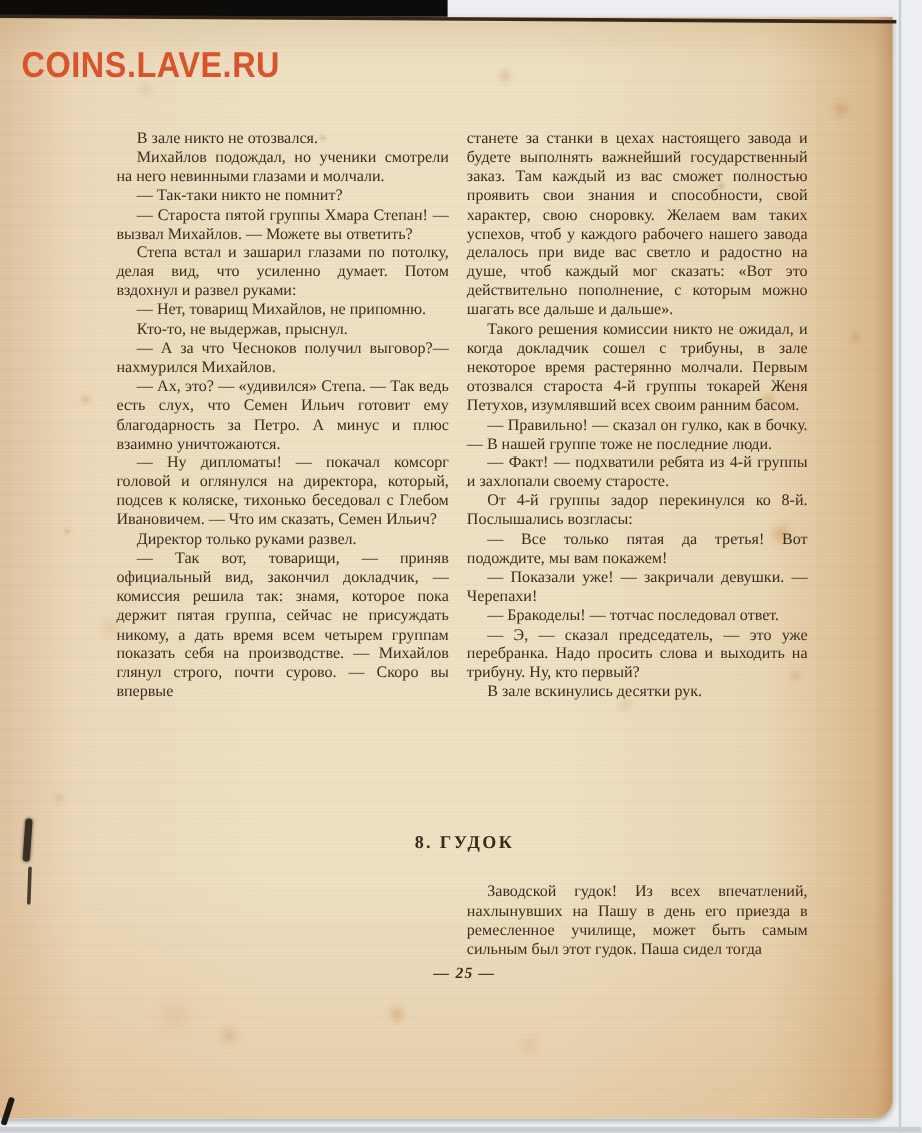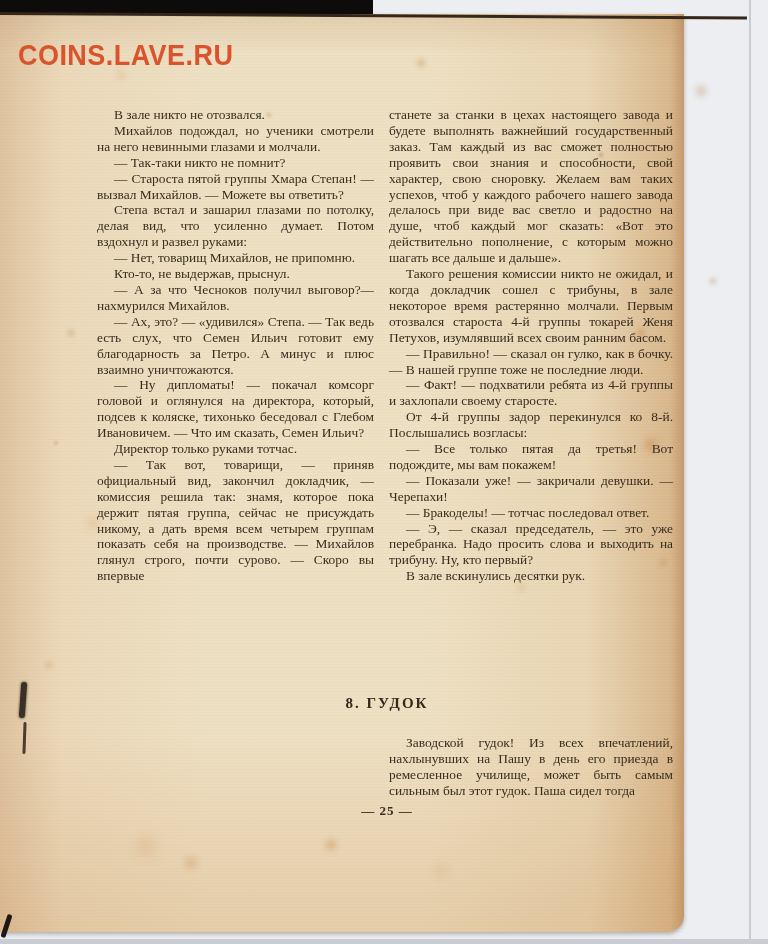--- a/index.html
+++ b/index.html
@@ -16,21 +16,21 @@
   .bg-right-line{
     position:absolute;right:17px;top:0;width:2px;height:944px;
     background:rgba(160,165,172,.45);
   }
   .bottom-strip{
     position:absolute;left:0;bottom:0;width:768px;height:5px;
     background:#c9ccd2;
   }
   
   .page{
-    position:absolute;left:0;top:14px;width:684px;height:918px;
+    position:absolute;left:0;top:14px;width:744px;height:918px;
     background:
       linear-gradient(to bottom, rgba(171,124,74,.18) 0, rgba(171,124,74,0) 40px),
       linear-gradient(to bottom, rgba(190,130,70,0) 78%, rgba(199,139,78,.22) 100%),
       linear-gradient(to right, #dfc3a0 0, #ebd9ba 9%, #eee0c3 30%, #eee0c3 62%, #e9d6b4 86%, #d9b88d 98%, #c49a6c 100%);
     border-bottom-right-radius:16px;
     box-shadow:0 2px 4px rgba(60,50,40,.35);
   }
   .page-top-edge{
     position:absolute;left:0;top:-2px;width:747px;height:3px;
     background:#34271a;
@@ -91,21 +91,21 @@
   .col p{margin:0;text-indent:17px;}
   .col p.no-indent{text-indent:0;}
   .col.lower{top:721px;}
   .section-header{
     position:absolute;left:101px;top:681px;width:572px;
     text-align:center;font-weight:bold;font-size:15px;
     letter-spacing:2px;color:#362a1b;
   }
   .page-number{
     position:absolute;left:101px;top:789px;width:572px;
-    text-align:center;font-weight:bold;
+    text-align:center;font-style:italic;font-weight:bold;
     font-size:13px;color:#382d1f;letter-spacing:1px;
   }
 </style>
 </head>
 <body>
 
 <div class="scan">
   <div class="bg-top-black"></div>
   <div class="bg-right-line"></div>
 
@@ -124,21 +124,21 @@
         <p>В зале никто не отозвался.</p>
         <p>Михайлов подождал, но ученики смотрели на него невинными глазами и молчали.</p>
         <p>— Так-таки никто не помнит?</p>
         <p>— Староста пятой группы Хмара Степан! — вызвал Михайлов. — Можете вы ответить?</p>
         <p>Степа встал и зашарил глазами по потолку, делая вид, что усиленно думает. Потом вздохнул и развел руками:</p>
         <p>— Нет, товарищ Михайлов, не припомню.</p>
         <p>Кто-то, не выдержав, прыснул.</p>
         <p>— А за что Чесноков получил выговор?— нахмурился Михайлов.</p>
         <p>— Ах, это? — «удивился» Степа. — Так ведь есть слух, что Семен Ильич готовит ему благодарность за Петро. А минус и плюс взаимно уничтожаются.</p>
         <p>— Ну дипломаты! — покачал комсорг головой и оглянулся на директора, который, подсев к коляске, тихонько беседовал с Глебом Ивановичем. — Что им сказать, Семен Ильич?</p>
-        <p>Директор только руками тотчас.</p>
+        <p>Директор только руками развел.</p>
         <p>— Так вот, товарищи, — приняв официальный вид, закончил докладчик, — комиссия решила так: знамя, которое пока держит пятая группа, сейчас не присуждать никому, а дать время всем четырем группам показать себя на производстве. — Михайлов глянул строго, почти сурово. — Скоро вы впервые</p>
       </div>
     <div class="col col-right">
         <p class="no-indent">станете за станки в цехах настоящего завода и будете выполнять важнейший государственный заказ. Там каждый из вас сможет полностью проявить свои знания и способности, свой характер, свою сноровку. Желаем вам таких успехов, чтоб у каждого рабочего нашего завода делалось при виде вас светло и радостно на душе, чтоб каждый мог сказать: «Вот это действительно пополнение, с которым можно шагать все дальше и дальше».</p>
         <p>Такого решения комиссии никто не ожидал, и когда докладчик сошел с трибуны, в зале некоторое время растерянно молчали. Первым отозвался староста 4-й группы токарей Женя Петухов, изумлявший всех своим ранним басом.</p>
         <p>— Правильно! — сказал он гулко, как в бочку. — В нашей группе тоже не последние люди.</p>
         <p>— Факт! — подхватили ребята из 4-й группы и захлопали своему старосте.</p>
         <p>От 4-й группы задор перекинулся ко 8-й. Послышались возгласы:</p>
         <p>— Все только пятая да третья! Вот подождите, мы вам покажем!</p>
         <p>— Показали уже! — закричали девушки. — Черепахи!</p>

